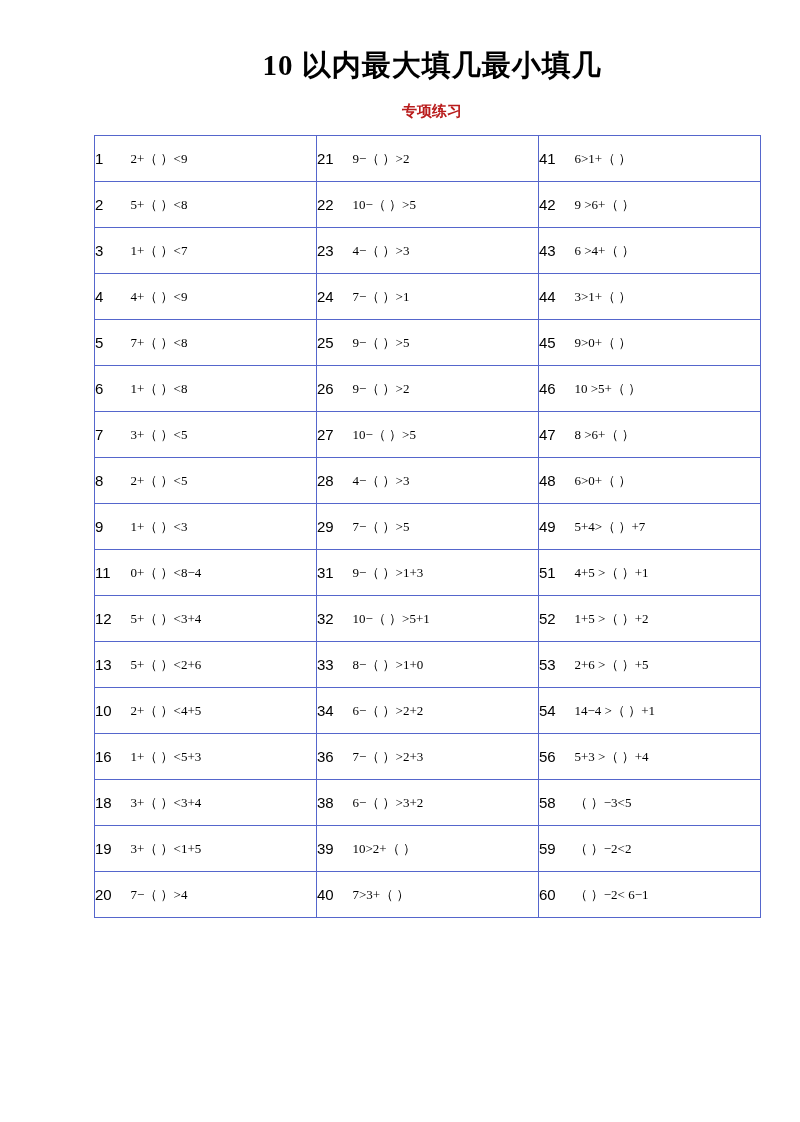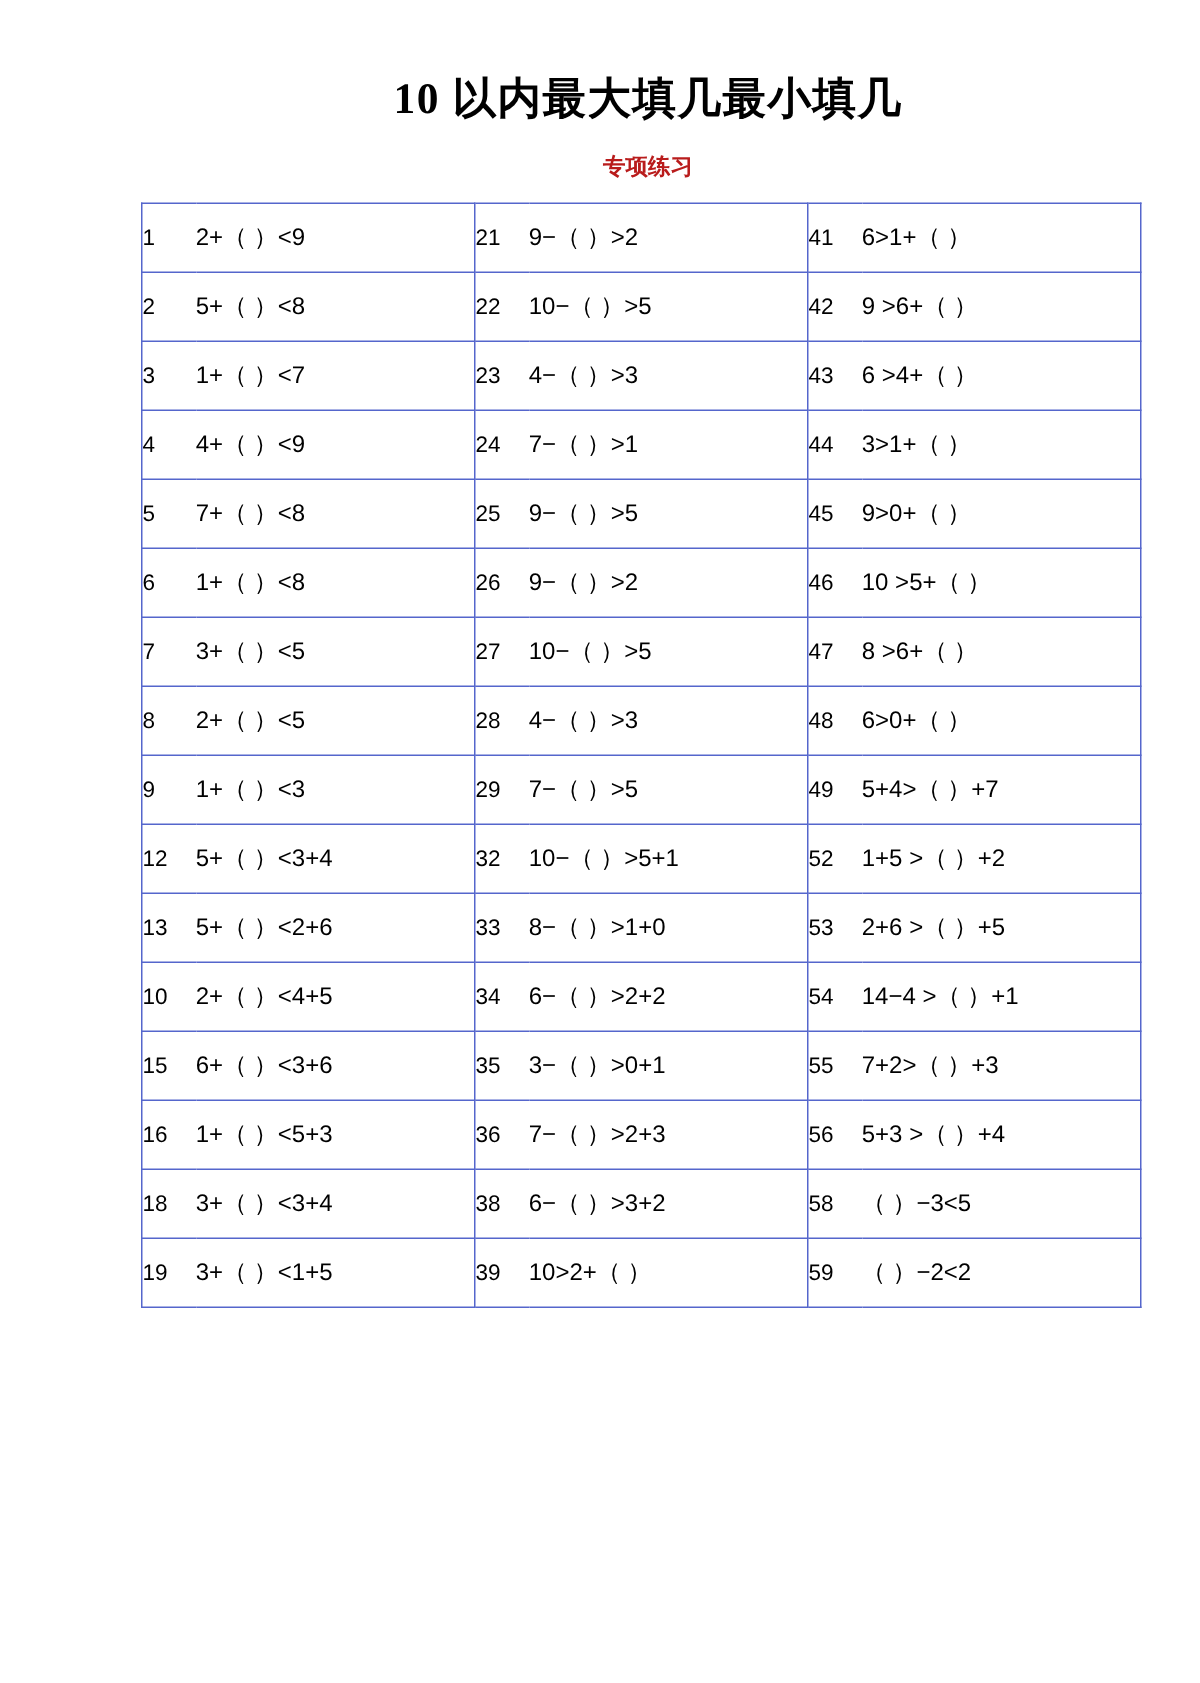--- a/index.html
+++ b/index.html
@@ -65,22 +65,22 @@
   td.num {
     width: 34px;
     font-size: 15px;
     font-family: "Liberation Sans", sans-serif;
     padding-left: 4px;
     vertical-align: top;
     padding-top: 2px;
     border-right: none !important;
   }
   td.expr {
-    font-size: 16px;
-    font-family: Liberation Sans, sans-serif;
+    font-size: 13px;
+    font-family: Liberation Serif, serif;
     padding-left: 6px;
     border-left: none !important;
     white-space: nowrap;
   }
   col.c-num { width: 36px; }
   col.c-expr { width: 186px; }
 </style>
 </head>
 <body>
 
@@ -165,20 +165,28 @@
         </tr>
         <tr>
           <td class="num">9</td>
           <td class="expr">1+（      ）&lt;3</td>
           <td class="num">29</td>
           <td class="expr">7−（      ）&gt;5</td>
           <td class="num">49</td>
           <td class="expr">5+4&gt;（      ）+7</td>
         </tr>
         <tr>
+          <td class="num">11</td>
+          <td class="expr">0+（      ）&lt;8−4</td>
+          <td class="num">31</td>
+          <td class="expr">9−（      ）&gt;1+3</td>
+          <td class="num">51</td>
+          <td class="expr">4+5 &gt;（      ）+1</td>
+        </tr>
+        <tr>
           <td class="num">12</td>
           <td class="expr">5+（      ）&lt;3+4</td>
           <td class="num">32</td>
           <td class="expr">10−（      ）&gt;5+1</td>
           <td class="num">52</td>
           <td class="expr">1+5 &gt;（      ）+2</td>
         </tr>
         <tr>
           <td class="num">13</td>
           <td class="expr">5+（      ）&lt;2+6</td>
@@ -189,28 +197,20 @@
         </tr>
         <tr>
           <td class="num">10</td>
           <td class="expr">2+（      ）&lt;4+5</td>
           <td class="num">34</td>
           <td class="expr">6−（      ）&gt;2+2</td>
           <td class="num">54</td>
           <td class="expr">14−4 &gt;（      ）+1</td>
         </tr>
         <tr>
-          <td class="num">15</td>
-          <td class="expr">6+（      ）&lt;3+6</td>
-          <td class="num">35</td>
-          <td class="expr">3−（      ）&gt;0+1</td>
-          <td class="num">55</td>
-          <td class="expr">7+2&gt;（      ）+3</td>
-        </tr>
-        <tr>
           <td class="num">16</td>
           <td class="expr">1+（      ）&lt;5+3</td>
           <td class="num">36</td>
           <td class="expr">7−（      ）&gt;2+3</td>
           <td class="num">56</td>
           <td class="expr">5+3 &gt;（      ）+4</td>
         </tr>
         <tr>
           <td class="num">18</td>
           <td class="expr">3+（      ）&lt;3+4</td>
@@ -220,16 +220,24 @@
           <td class="expr">（     ）−3&lt;5</td>
         </tr>
         <tr>
           <td class="num">19</td>
           <td class="expr">3+（      ）&lt;1+5</td>
           <td class="num">39</td>
           <td class="expr">10&gt;2+（      ）</td>
           <td class="num">59</td>
           <td class="expr">（     ）−2&lt;2</td>
         </tr>
+        <tr>
+          <td class="num">20</td>
+          <td class="expr">7−（      ）&gt;4</td>
+          <td class="num">40</td>
+          <td class="expr">7&gt;3+（    ）</td>
+          <td class="num">60</td>
+          <td class="expr">（     ）−2&lt; 6−1</td>
+        </tr>
       </tbody>
   </table>
 
 </div>
 
 </body></html>

